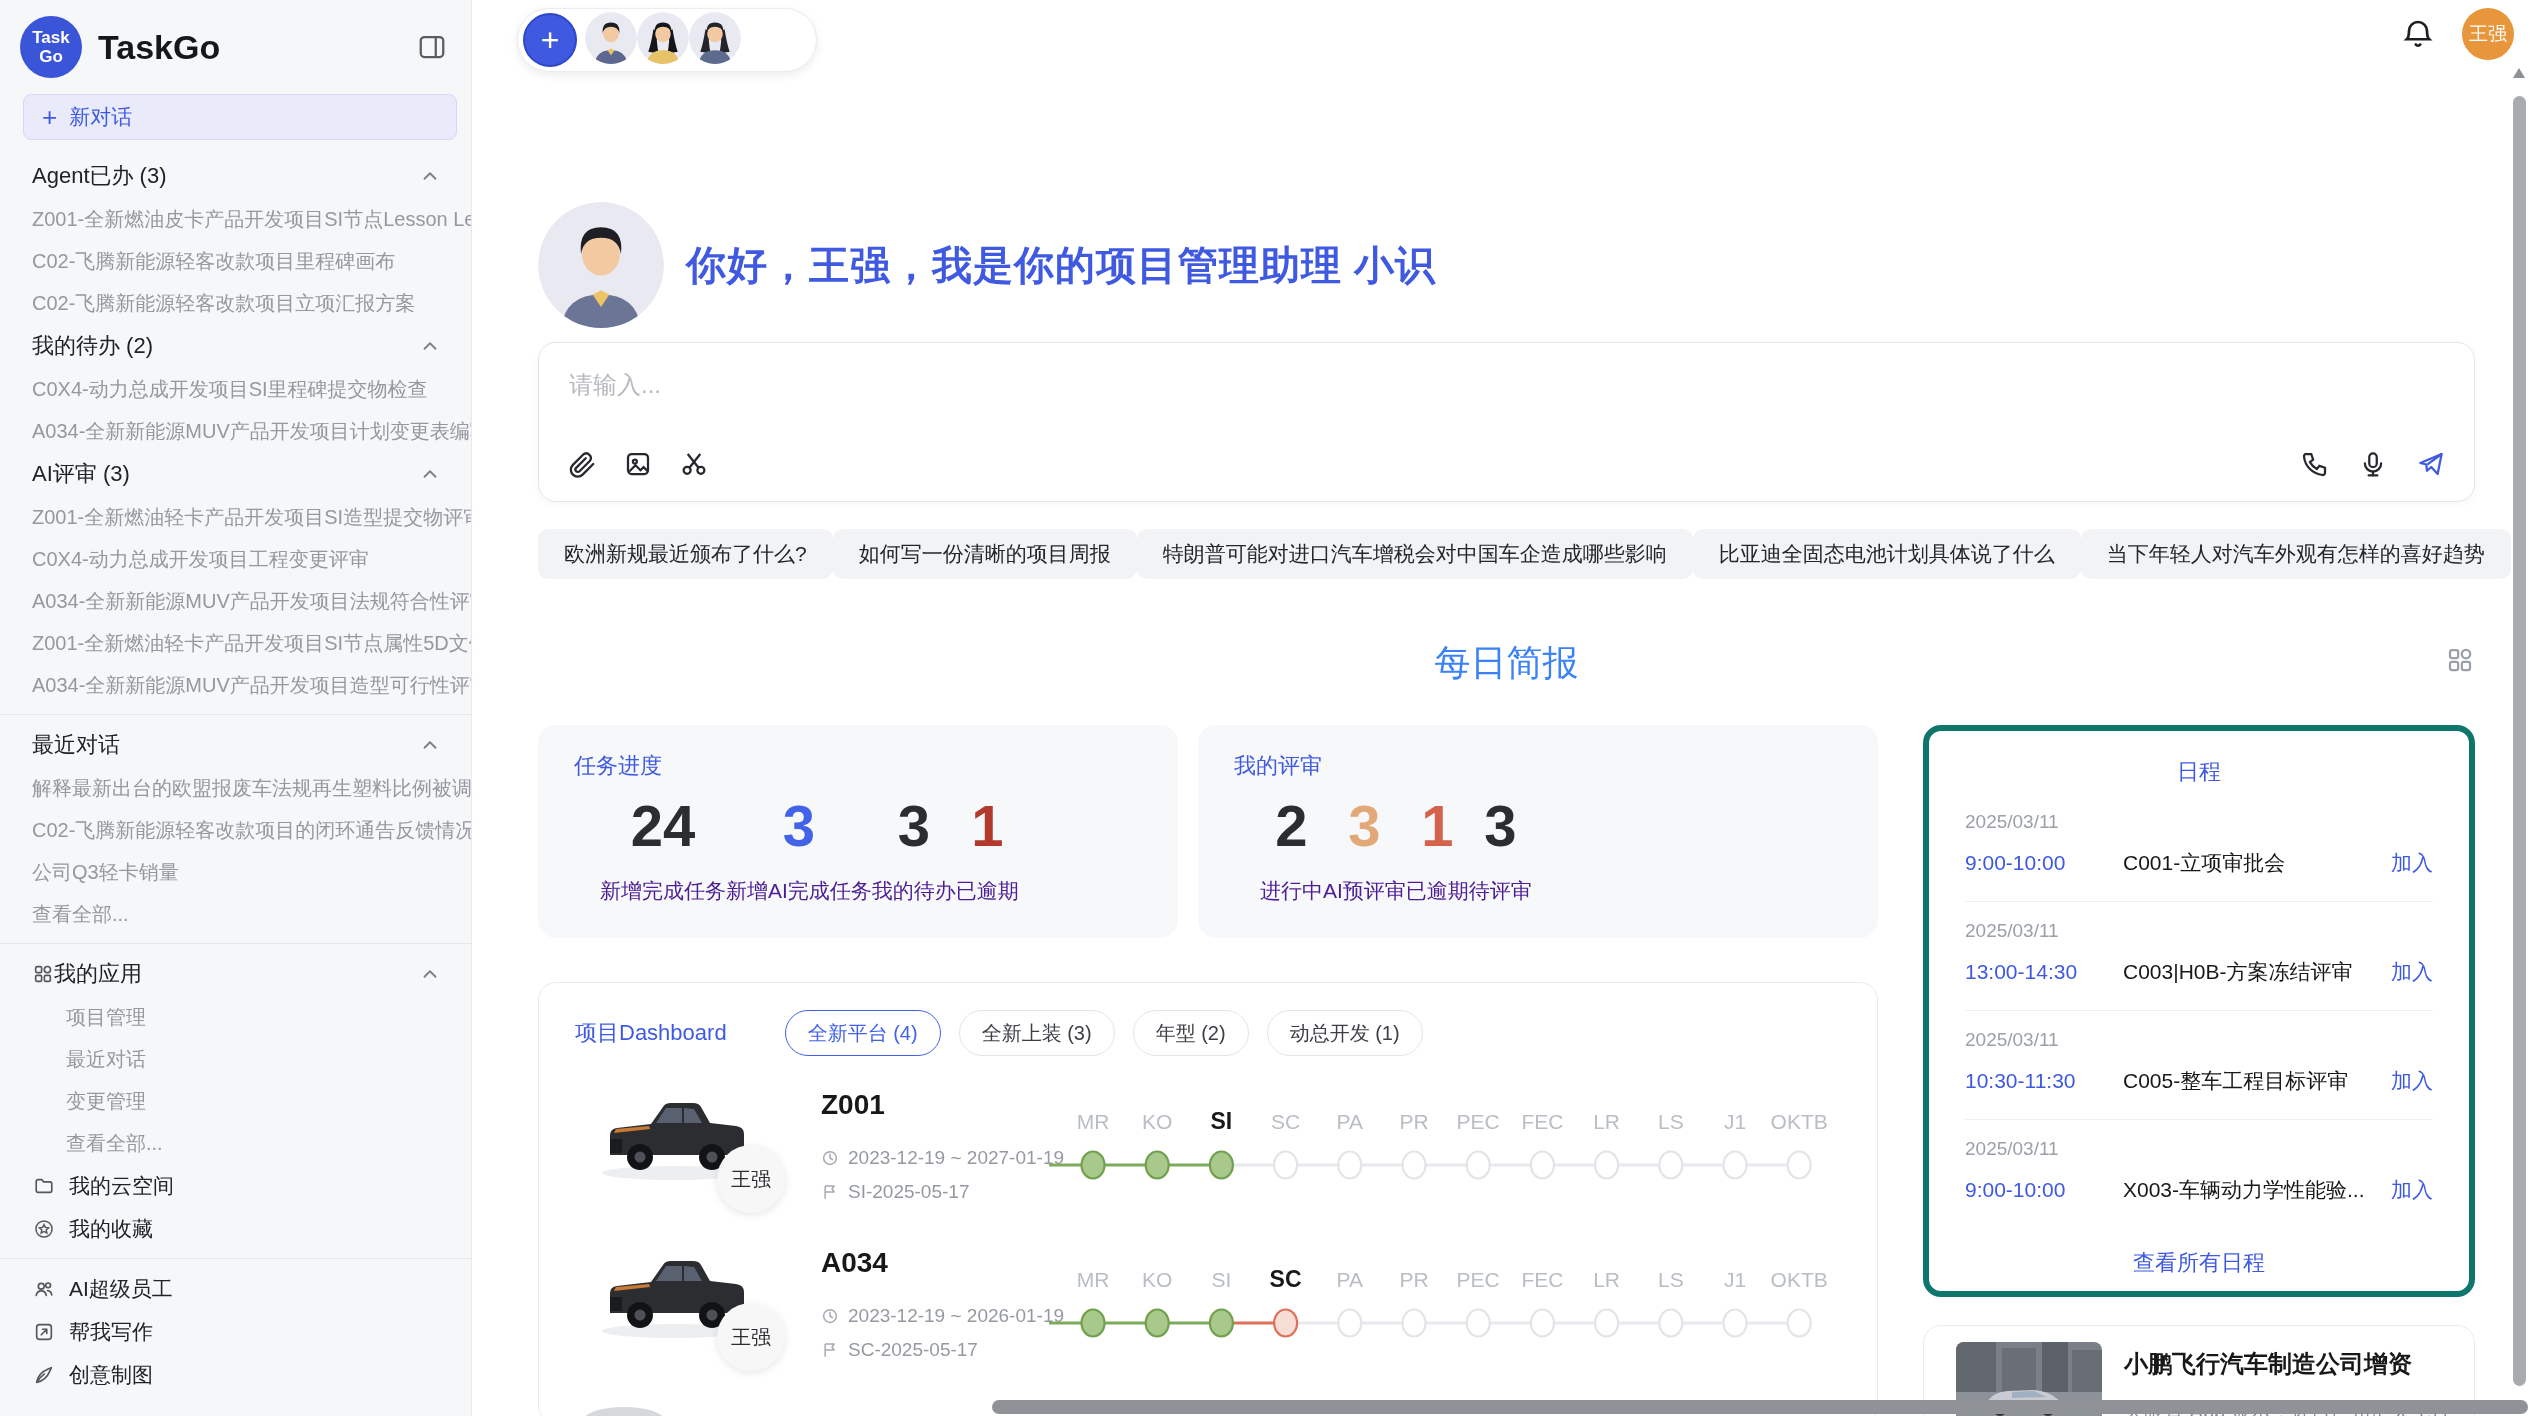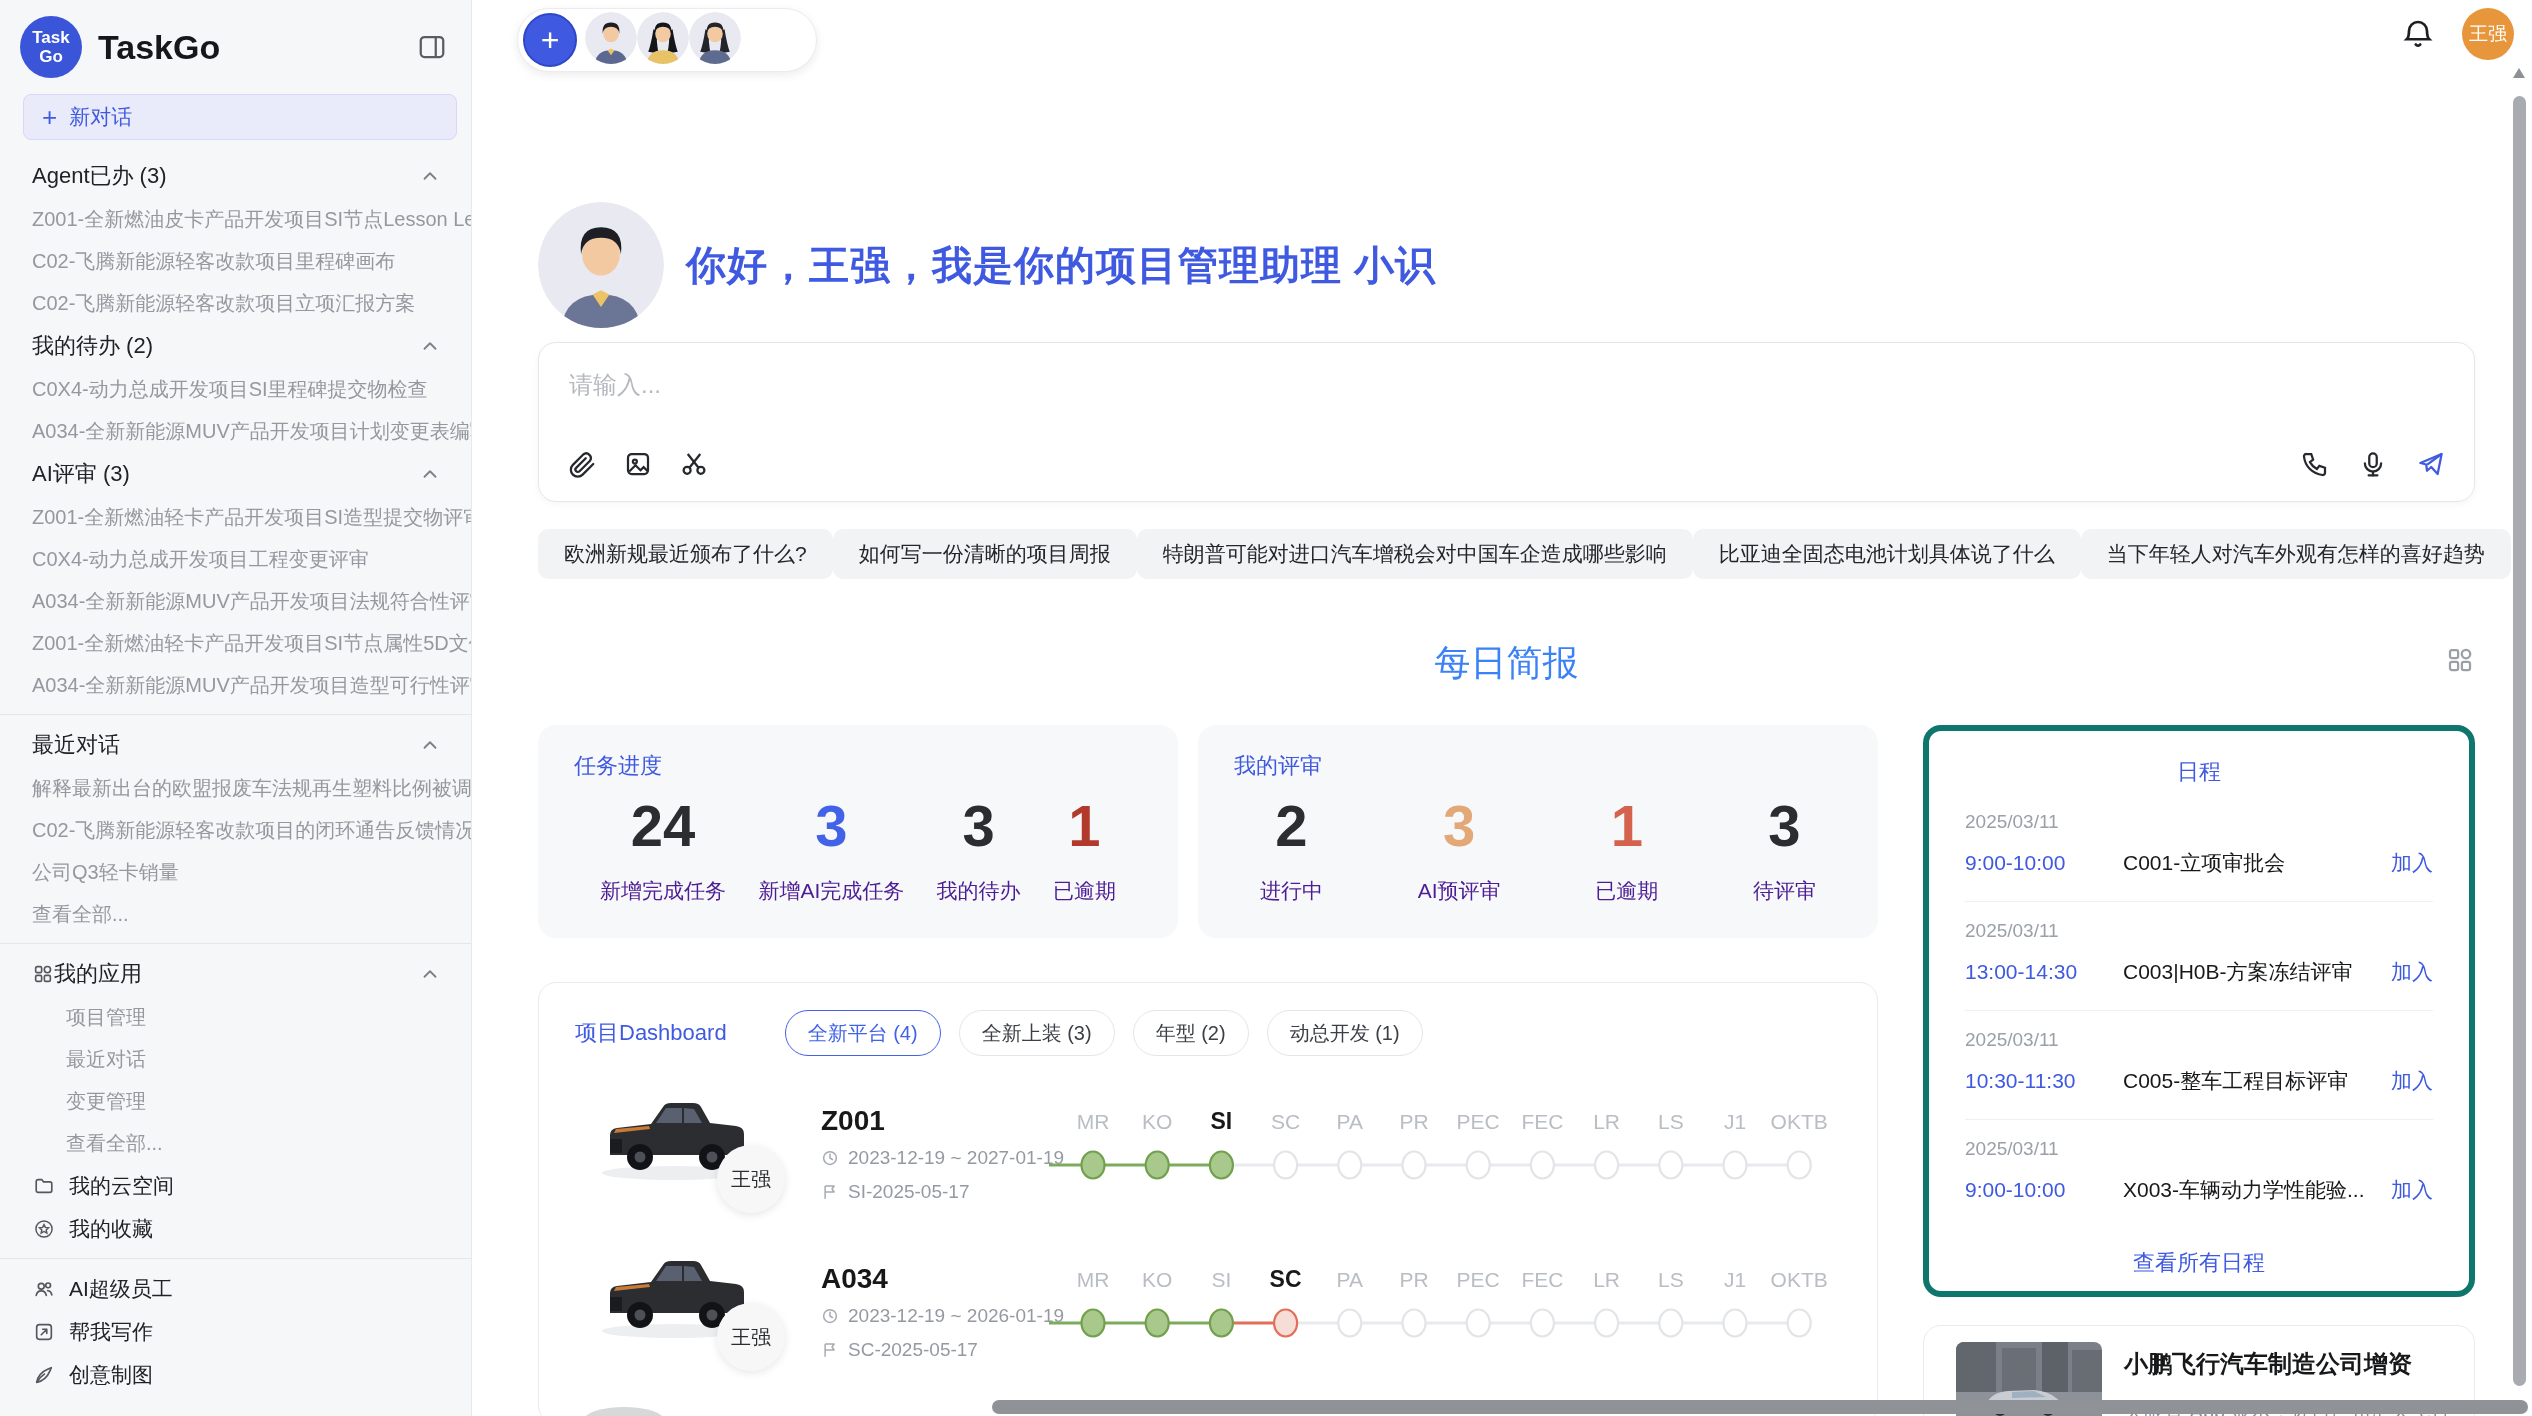--- a/index.html
+++ b/index.html
@@ -79,41 +79,41 @@
 
   .columns { display:flex; gap:45px; margin-top:44px; align-items:flex-start; }
   .col-left { width:1340px; flex:none; }
   .col-right { flex:1; }
 
   .stats-row { display:flex; gap:20px; }
   .stat-card { background:#f7f8f9; border-radius:18px; height:213px; padding:26px 36px; }
   .stat-card.c0 { width:640px; flex:none; }
   .stat-card.c1 { flex:1; }
   .card-title { font-size:22px; color:#3f5ae0; }
-  .stat-cols { display:flex; justify-content:space-between; padding:0 26px; margin-top:12px; }
+  .stat-cols { display:flex; padding:0 26px; margin-top:12px; }
   .stat { text-align:center; }
   .stat-num { font-size:58px; font-weight:600; line-height:66px; }
   .stat-label { font-size:21px; color:#4c1d95; margin-top:18px; }
 
   .dash-card { margin-top:44px; height:442px; background:#fff; border:1px solid #e9ebee;
     border-radius:18px; padding-top:26px; position:relative; overflow:hidden; }
   .dash-head { display:flex; align-items:center; padding:0 36px; height:48px; }
   .dash-title { font-size:22px; color:#3f5ae0; }
   .dash-tabs { display:flex; gap:18px; margin-left:58px; }
   .dash-tab { height:46px; border-radius:23px; padding:0 22px; font-size:20px; background:#fff;
     border:1px solid #e3e5e9; color:#3c3f45; cursor:pointer; white-space:nowrap; font-family:inherit; }
   .dash-tab.active { border:1.5px solid #4262e8; color:#4262e8; }
   .proj-rows { margin-top:8px; }
   .proj-row { position:relative; height:158px; }
   .proj-car { position:absolute; left:55px; top:16px; width:160px; height:110px; }
   .proj-car svg { width:160px; height:110px; }
   .proj-owner { position:absolute; left:178px; top:80px; width:68px; height:68px; border-radius:50%;
     background:#f7f7f8; box-shadow:0 2px 8px rgba(0,0,0,.10); display:flex; align-items:center;
     justify-content:center; font-size:20px; color:#2b2d31; }
-  .proj-code { position:absolute; left:282px; top:40px; font-size:28px; font-weight:700; color:#17181a; cursor:pointer; }
+  .proj-code { position:absolute; left:282px; top:24px; font-size:28px; font-weight:700; color:#17181a; cursor:pointer; }
   .proj-meta { position:absolute; left:282px; display:flex; align-items:center; gap:9px;
     font-size:19px; color:#9599a1; }
   .proj-period { top:82px; }
   .proj-flag { top:116px; }
   .mi { width:18px; height:18px; color:#a6aab2; display:inline-flex; }
   .mi svg { width:18px; height:18px; }
   .proj-tl { position:absolute; left:500px; top:0; }
   .peek { position:absolute; left:45px; bottom:-10px; width:80px; height:26px;
     background:#d7d8da; border-radius:50%; }
 

